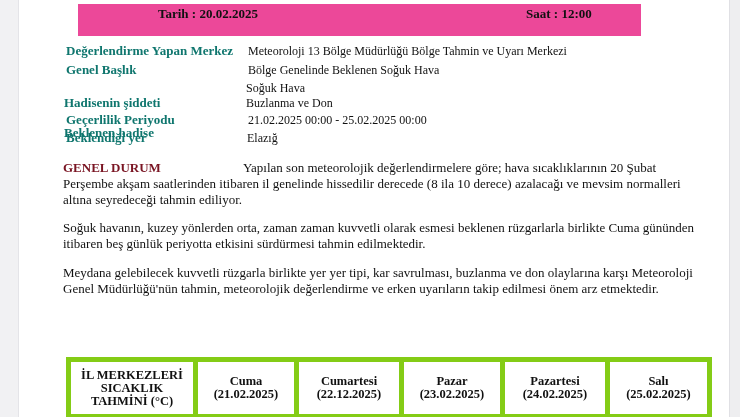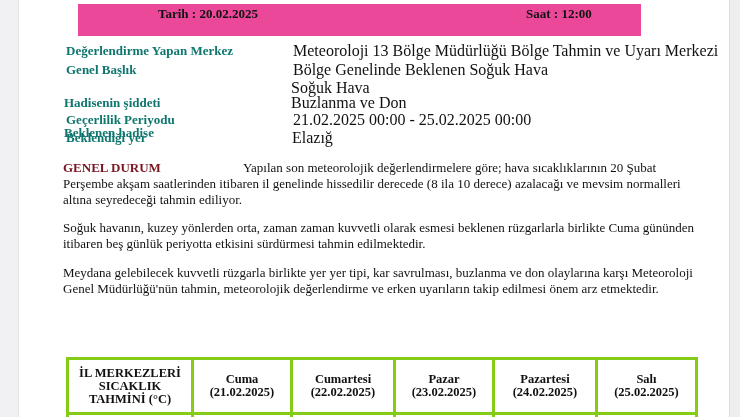--- a/index.html
+++ b/index.html
@@ -58,25 +58,24 @@
     .info-label {
       position: absolute;
       font-weight: bold;
       color: #0f766e;
       font-size: 13px;
       line-height: 16px;
       white-space: nowrap;
     }
     .info-value {
       position: absolute;
-      font-size: 16px;
+      font-size: 12px;
       line-height: 16px;
       white-space: nowrap;
       color: #111;
-      margin-left: 45px;
     }
     .para {
       position: absolute;
       left: 44px;
       width: 640px;
       font-size: 13px;
       line-height: 16px;
       color: #111;
       white-space: nowrap;
     }
@@ -88,21 +87,21 @@
       width: 180px;
     }
     table.forecast {
       position: absolute;
       left: 47px; top: 357px;
       border-collapse: collapse;
       font-size: 12.5px;
       font-weight: bold;
     }
     table.forecast td, table.forecast th {
-      border: 3px solid #84cc16;
+      border: 5px solid #84cc16;
       text-align: center;
       padding: 0 2px;
       line-height: 13px;
     }
     table.forecast th { font-weight: bold; }
     .c-head { width: 118px; height: 52px; }
     .c-day { width: 92px; }
     .c-day-wide { width: 96px; }
     .c-day-last { width: 93px; }
     tr.data-row td { height: 18px; line-height: 17px; }
@@ -169,21 +168,21 @@
           <span>İL MERKEZLERİ</span><br>
           <span>SICAKLIK</span><br>
           <span>TAHMİNİ (°C)</span>
         </th>
         <th class="c-day">
           <span>Cuma</span><br>
           <span>(21.02.2025)</span>
         </th>
         <th class="c-day-wide">
           <span>Cumartesi</span><br>
-          <span>(22.02.2025)</span>
+          <span>(22.12.2025)</span>
         </th>
         <th class="c-day">
           <span>Pazar</span><br>
           <span>(23.02.2025)</span>
         </th>
         <th class="c-day-wide">
           <span>Pazartesi</span><br>
           <span>(24.02.2025)</span>
         </th>
         <th class="c-day-last">

